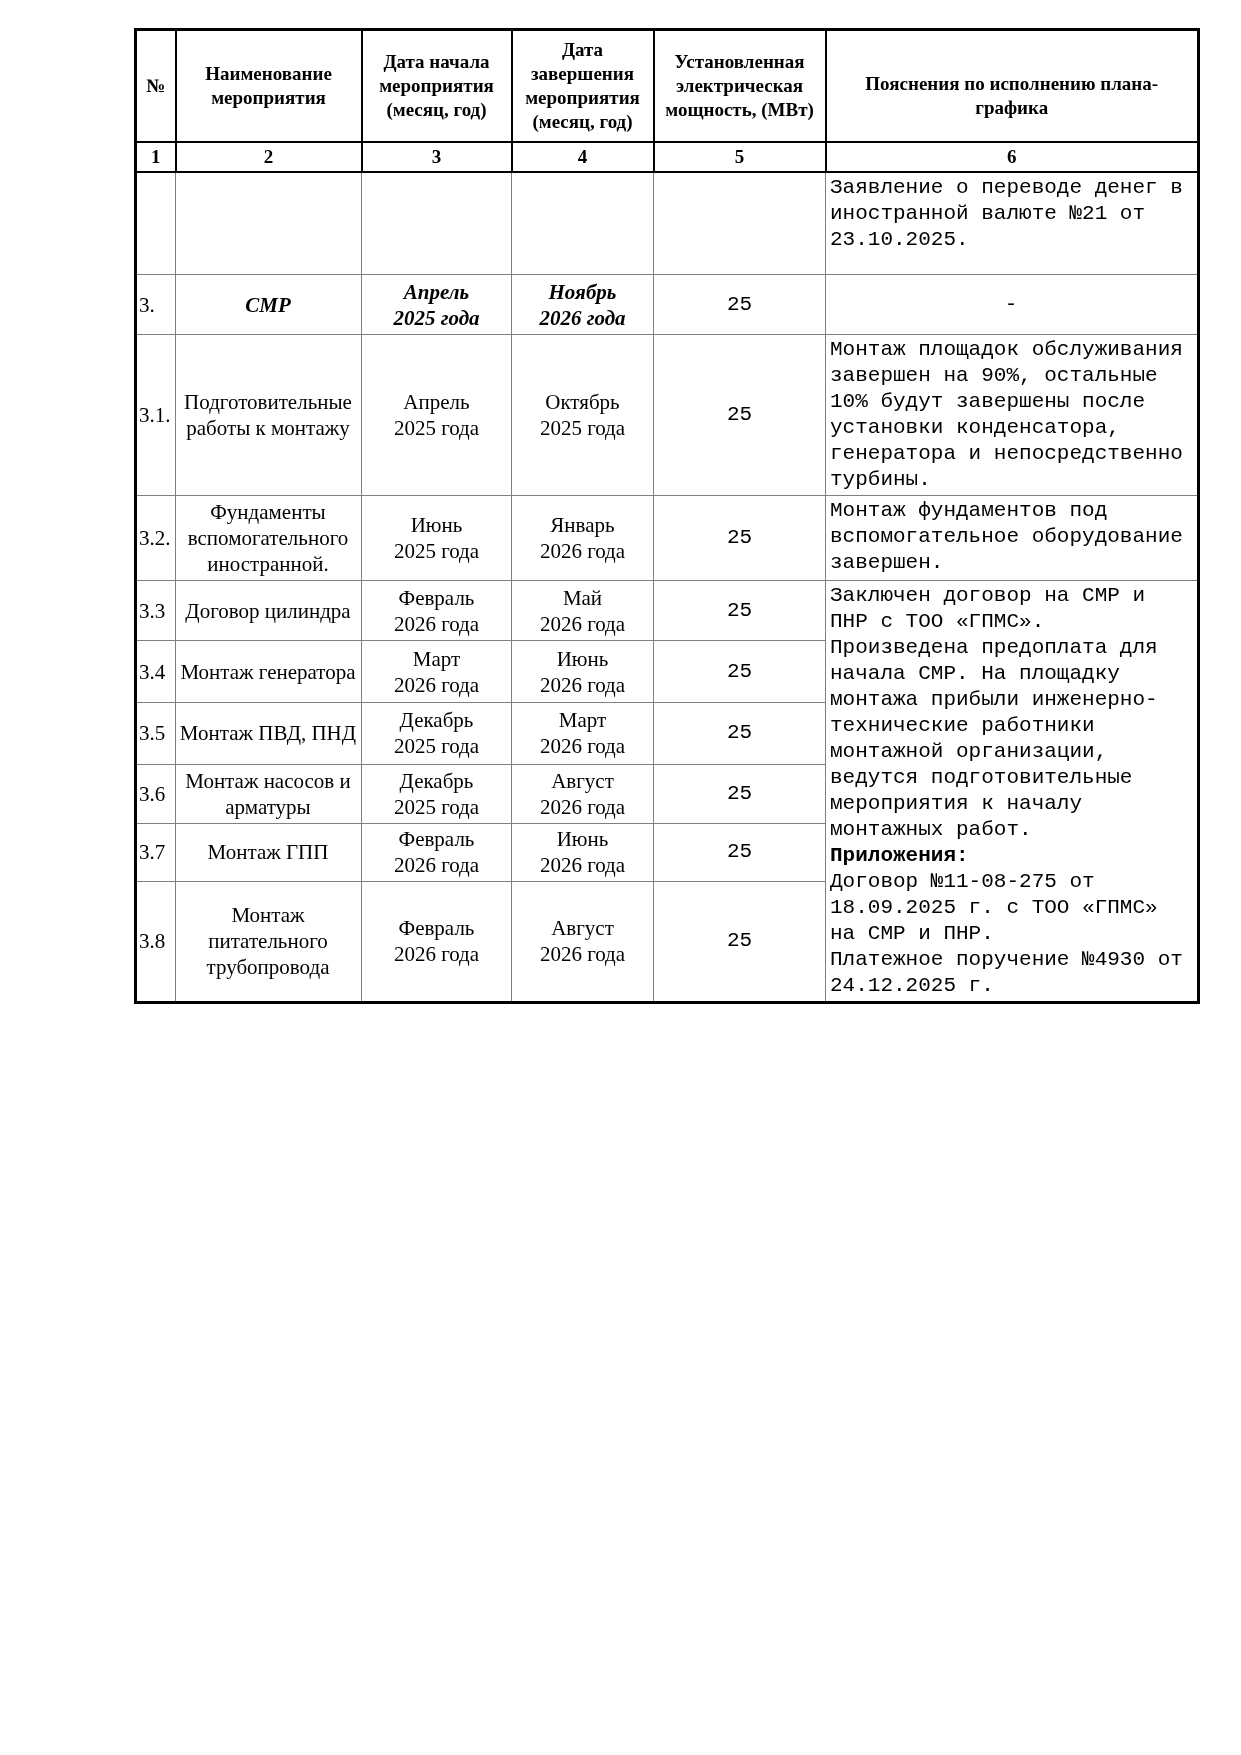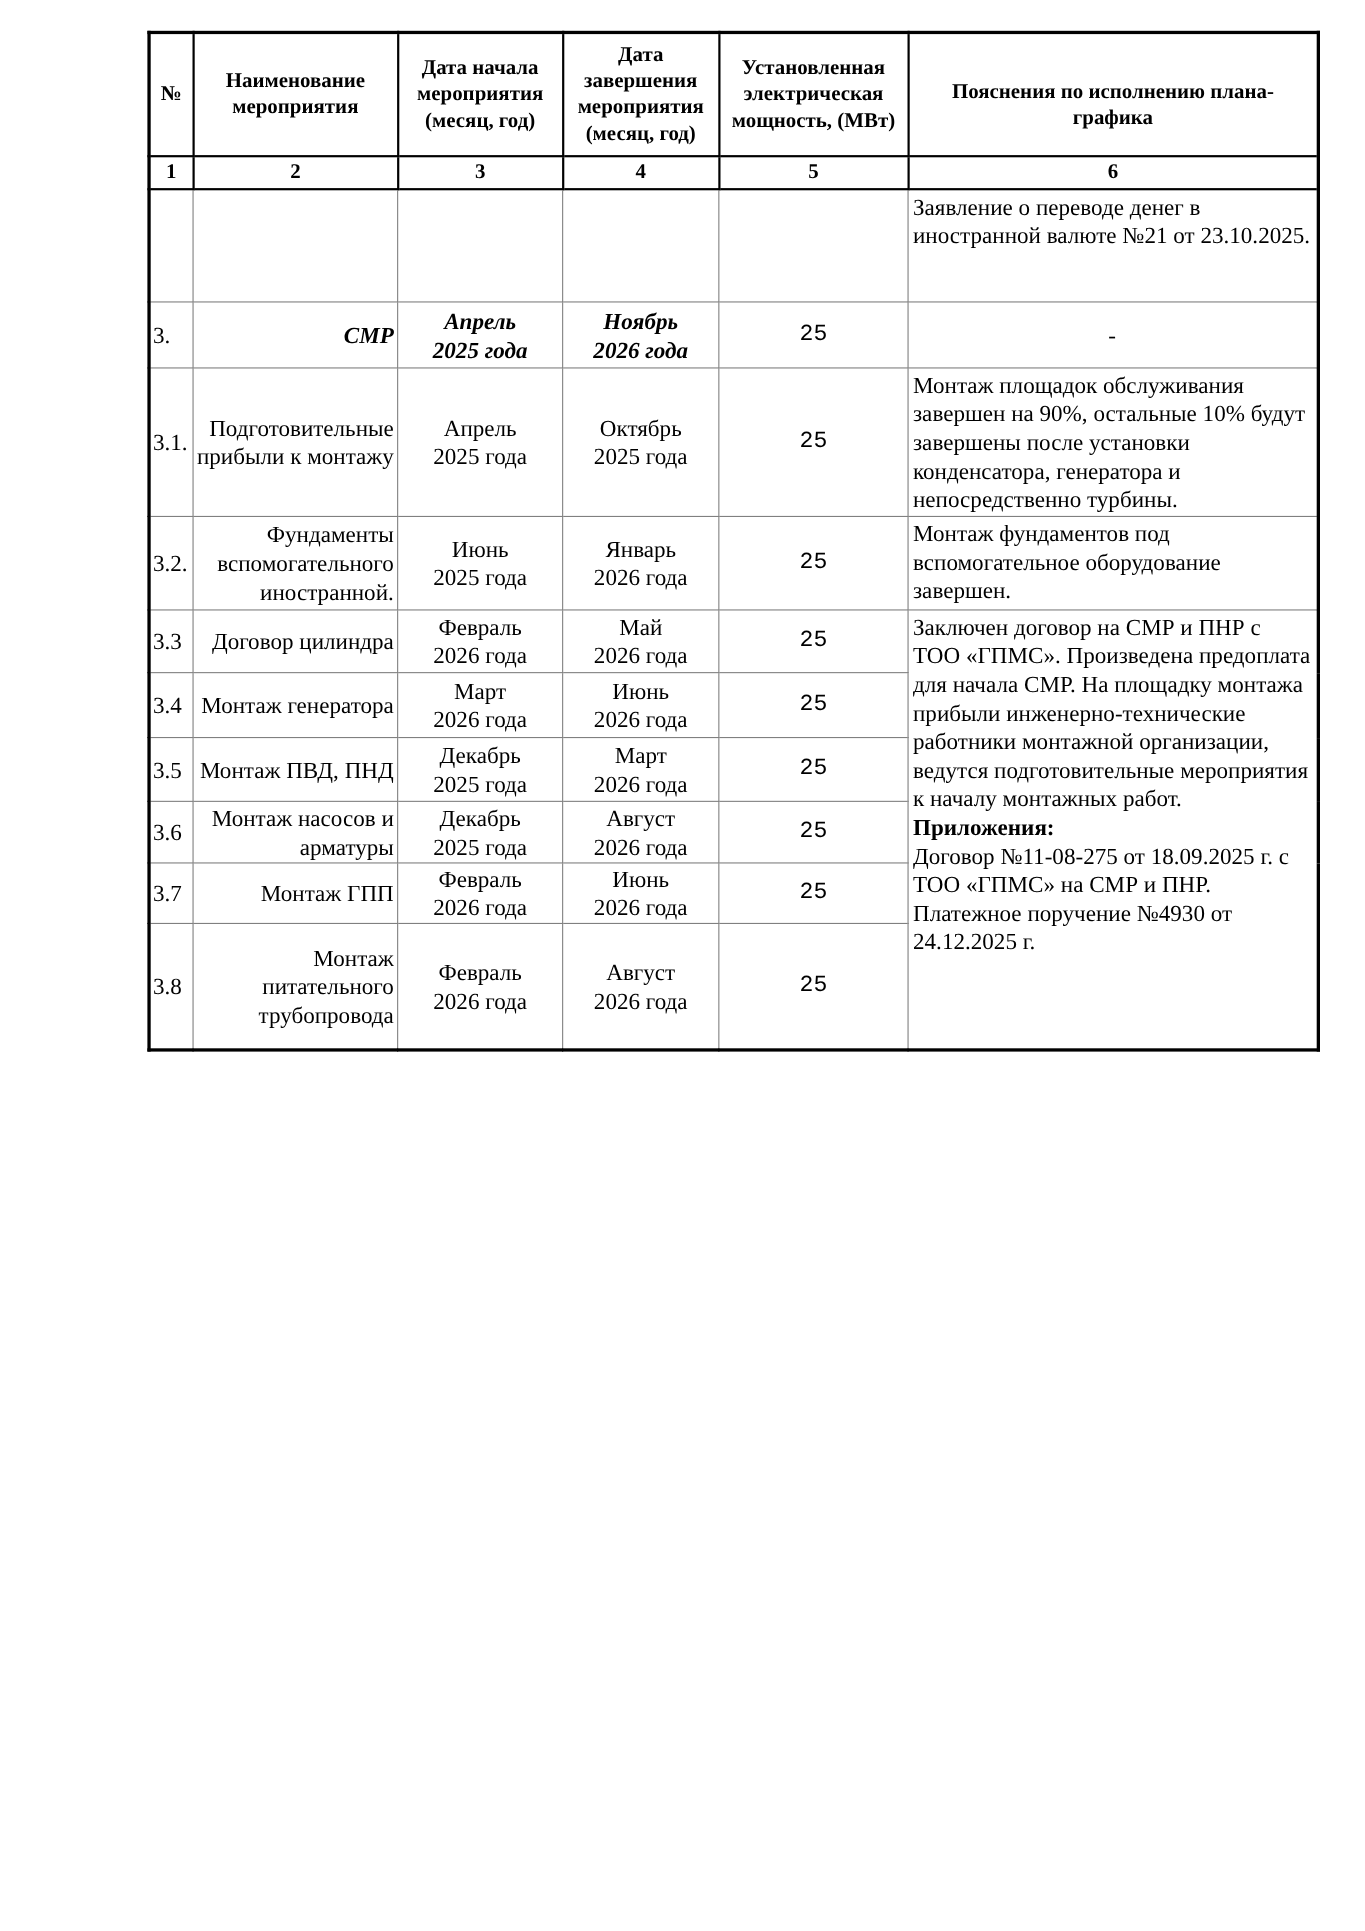--- a/index.html
+++ b/index.html
@@ -46,24 +46,24 @@
   }
   th .hdr-constrain { display: inline-block; max-width: 320px; margin-top: 20px; }
   
   tbody td {
     border: 1px solid #808080;
     font-size: 21px;
     line-height: 26px;
     padding: 1px 3px;
   }
   td.c-num   { text-align: left; vertical-align: middle; padding-left: 2px; padding-right: 0; }
-  td.c-name  { text-align: right; vertical-align: middle; padding-left: 2px; }
+  td.c-name  { text-align: center; vertical-align: middle; padding-left: 2px; }
   td.c-date  { text-align: center; vertical-align: middle; }
   td.c-power { text-align: center; vertical-align: middle; font-family: Liberation Mono, monospace; }
-  td.c-note  { text-align: left; vertical-align: top; padding: 2px 5px 2px 4px; }
+  td.c-note  { text-align: left; vertical-align: top; padding: 2px 5px 2px 4px; font-family: Liberation Mono, monospace; }
   td.c-note-center { text-align: center; vertical-align: middle; }
   tr.row-smr td.c-name,
   tr.row-smr td.c-date { font-weight: bold; font-style: italic; }
   .bold-line { font-weight: bold; }
   
   tr.h-header { height: 112px; }
   tr.h-nums   { height: 30px; }
   tr.h-r0 { height: 103px; }
   tr.h-r1 { height: 60px; }
   tr.h-r2 { height: 128px; }
@@ -124,21 +124,21 @@
         </td>
         <td class="c-date">
           <div>Ноябрь</div>
           <div>2026 года</div>
         </td>
         <td class="c-power">25</td>
         <td class="c-note c-note-center">-</td>
       </tr>
       <tr class="h-r2">
         <td class="c-num">3.1.</td>
-        <td class="c-name">Подготовительные прибыли к монтажу</td>
+        <td class="c-name">Подготовительные работы к монтажу</td>
         <td class="c-date">
           <div>Апрель</div>
           <div>2025 года</div>
         </td>
         <td class="c-date">
           <div>Октябрь</div>
           <div>2025 года</div>
         </td>
         <td class="c-power">25</td>
         <td class="c-note">Монтаж площадок обслуживания завершен на 90%, остальные 10% будут завершены после установки конденсатора, генератора и непосредственно турбины.</td>

